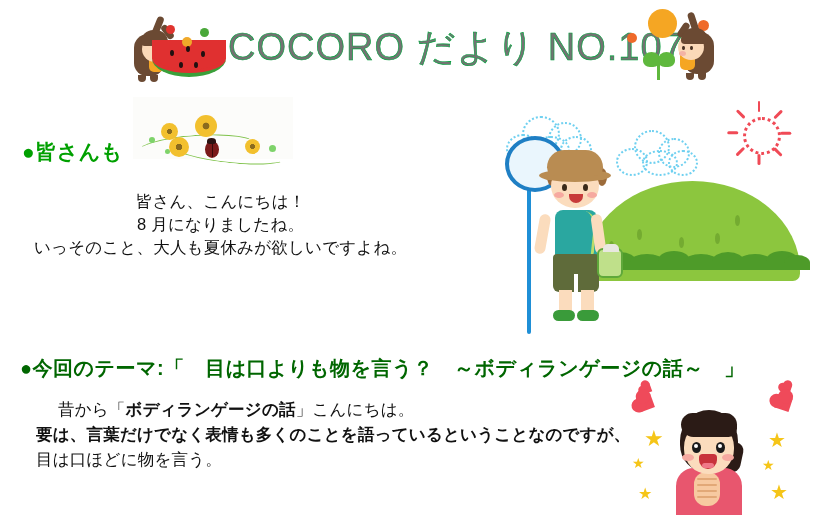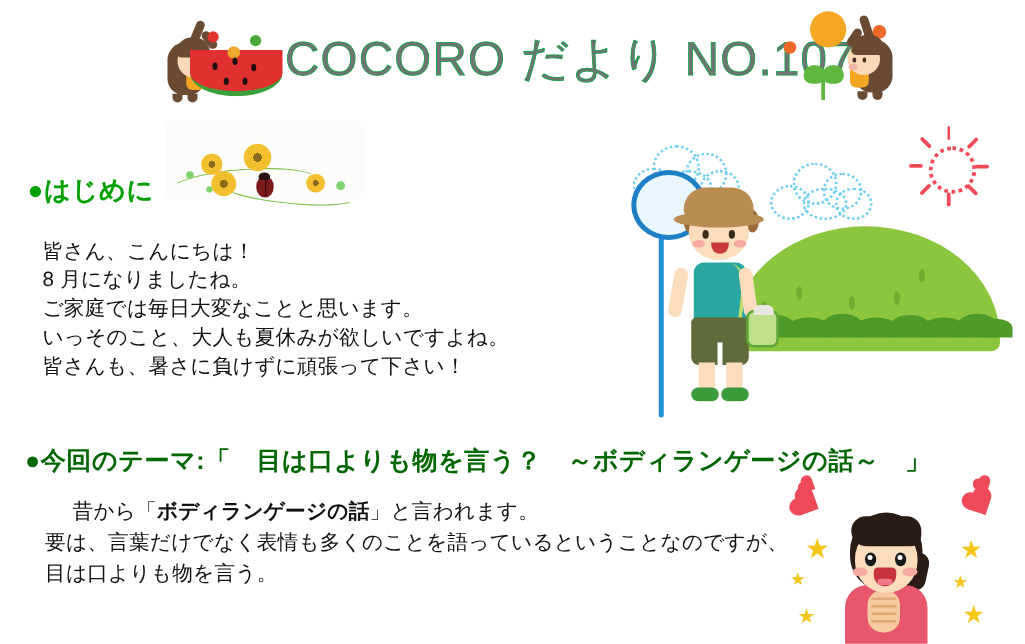--- a/index.html
+++ b/index.html
@@ -194,26 +194,26 @@
 
   
   .body-block { position: absolute; }
   .body-line {
     font-size: 16.5px;
     line-height: 23px;
     white-space: nowrap;
     color: #111111;
     letter-spacing: 0.2px;
   }
-  #intro-text { left: 34px; top: 190px; }
+  #intro-text { left: 34px; top: 190px; text-align: center; }
   #theme-text { left: 36px; top: 397px; }
   #theme-text .body-line { line-height: 25px; font-size: 16.5px; }
   .indent { padding-left: 22px; }
   .bold-quote { font-weight: bold; }
-  .semi { font-weight: normal; }
+  .semi { font-weight: bold; }
 
   
   #summer-scene {
     position: absolute;
     left: 470px; top: 96px;
     width: 350px; height: 250px;
   }
   #hill {
     position: absolute;
     left: 115px; top: 85px;
@@ -581,43 +581,41 @@
     <div class="kid-face" style="left:6px; top:16px;"></div>
     <div class="kid-hair" style="left:9px; top:10px;"></div>
     <div class="kid-eye" style="left:10px; top:28px;"></div>
     <div class="kid-eye" style="left:18px; top:28px;"></div>
     <div class="kid-cheek" style="left:7px; top:33px;"></div>
     <div class="kid-leg" style="left:14px; top:55px;"></div>
     <div class="kid-leg" style="left:26px; top:55px;"></div>
   </div>
 </div>
 
-<div class="section-heading" id="heading-intro">●はじめに</div>
+<div class="section-heading" id="heading-intro">●皆さんも</div>
 
 <div id="sunflower-deco">
   <div class="vine" style="left:2px; top:38px; width:120px; height:26px; transform:rotate(-4deg);"></div>
   <div class="vine" style="left:40px; top:44px; width:112px; height:20px; transform:rotate(6deg) scaleY(-1);"></div>
   <div class="dot" style="left:16px; top:40px; width:6px; height:6px; background:#7ed36a;"></div>
   <div class="dot" style="left:32px; top:52px; width:5px; height:5px; background:#7ed36a;"></div>
   <div class="dot" style="left:136px; top:48px; width:7px; height:7px; background:#7ed36a;"></div>
   <div class="sunflower" style="left:28px; top:26px; width:17px; height:17px;"></div>
   <div class="sunflower" style="left:62px; top:18px; width:22px; height:22px;"></div>
   <div class="sunflower" style="left:36px; top:40px; width:20px; height:20px;"></div>
   <div class="sunflower" style="left:112px; top:42px; width:15px; height:15px;"></div>
   <div id="ladybug" style="left:72px; top:44px;">
     <div class="bug-head" style="left:2px; top:-3px;"></div>
   </div>
 </div>
 
 <div class="body-block" id="intro-text">
   <div class="body-line">皆さん、こんにちは！</div>
   <div class="body-line">8 月になりましたね。</div>
-  <div class="body-line">ご家庭では毎日大変なことと思います。</div>
   <div class="body-line">いっそのこと、大人も夏休みが欲しいですよね。</div>
-  <div class="body-line">皆さんも、暑さに負けずに頑張って下さい！</div>
 </div>
 
 <div id="summer-scene">
 
   <div class="cloud" style="left:34px; top:18px; width:86px; height:46px;">
     <span style="left:2px;  top:20px; width:30px; height:26px;"></span>
     <span style="left:18px; top:2px;  width:34px; height:32px;"></span>
     <span style="left:44px; top:8px;  width:30px; height:30px;"></span>
     <span style="left:28px; top:22px; width:34px; height:24px;"></span>
     <span style="left:56px; top:22px; width:28px; height:24px;"></span>
@@ -684,23 +682,23 @@
     <div class="boy-cheek" style="left:82px;"></div>
     <div id="boy-mouth"></div>
     <div id="boy-hat-brim"></div>
     <div id="boy-hat"></div>
   </div>
 </div>
 
 <div class="section-heading" id="heading-theme">●今回のテーマ:「　目は口よりも物を言う？　～ボディランゲージの話～　」</div>
 
 <div class="body-block" id="theme-text">
-  <div class="body-line indent"><span>昔から「</span><span class="bold-quote">ボディランゲージの話</span><span>」と言われます。</span></div>
+  <div class="body-line indent"><span>昔から「</span><span class="bold-quote">ボディランゲージの話</span><span>」こんにちは。</span></div>
   <div class="body-line"><span class="semi">要は、言葉だけでなく表情も多くのことを語っているということなのですが、</span></div>
-  <div class="body-line"><span>目は口よりも物を言う。</span></div>
+  <div class="body-line"><span>目は口ほどに物を言う。</span></div>
 </div>
 
 <div id="girl-block">
   <div id="caption-hearts">
     <div class="heart small" style="left:22px; top:2px;"></div>
     <div class="heart" style="left:18px; top:14px;"></div>
     <div class="heart small" style="left:162px; top:2px; transform:rotate(18deg);"></div>
     <div class="heart" style="left:156px; top:14px; transform:rotate(18deg);"></div>
   </div>
 

